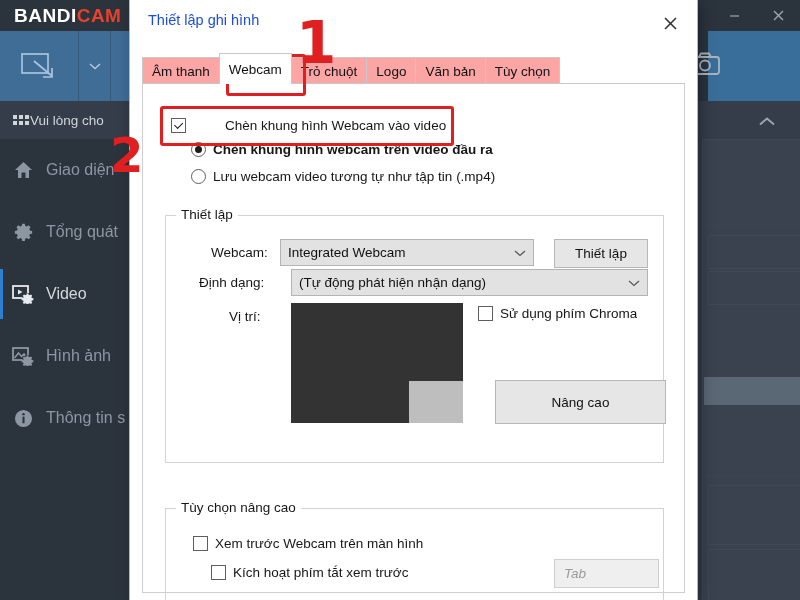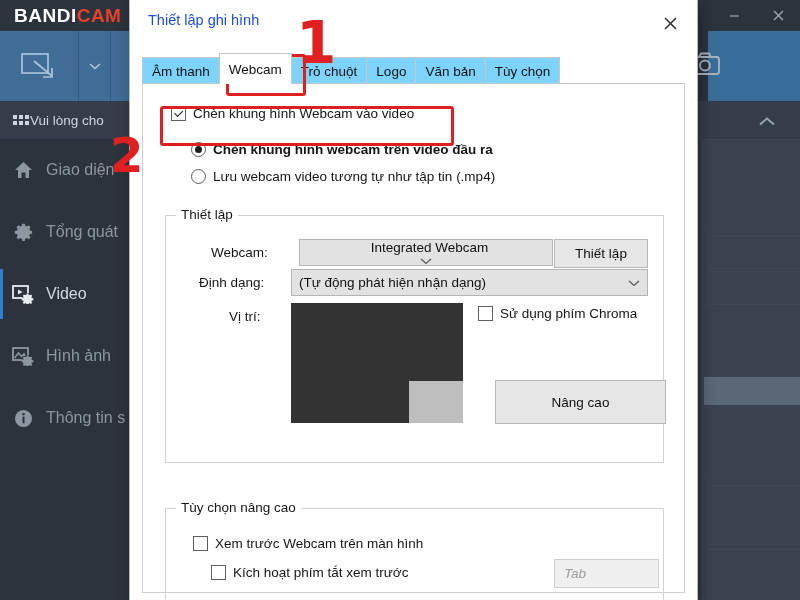--- a/index.html
+++ b/index.html
@@ -100,21 +100,21 @@
     display:flex;align-items:center;justify-content:center;color:#3a3a3a;
   }
 
   
   .tabstrip{
     position:absolute;left:12px;top:54px;width:543px;height:30px;
     display:flex;align-items:flex-end;
   }
   .tab{
     height:26px;padding:0 9px;display:flex;align-items:center;
-    font-size:13.5px;color:#111;background:#7dd3fc;
+    font-size:13.5px;color:#111;background:#fca5a5;
     border:1px solid #c8c8c8;border-bottom:none;margin-right:-1px;
   }
   .tab.selected{
     background:#ffffff;height:30px;z-index:3;position:relative;
     border-color:#c8c8c8;
   }
   .tab-body{
     position:absolute;left:12px;top:83px;width:541px;height:508px;
     border:1px solid #cfcfcf;border-top:1px solid #c8c8c8;background:#fff;
   }
@@ -327,39 +327,39 @@
     <div class="tab">
         <span>Văn bản</span>
       </div>
     <div class="tab">
         <span>Tùy chọn</span>
       </div>
   </div>
 
   <div class="tab-body">
 
-    <div class="cb-row" style="left:28px;top:22px;">
+    <div class="cb-row" style="left:28px;top:34px;gap:32px;">
       <span class="cbox checked"></span>
       <span>Chèn khung hình Webcam vào video</span>
     </div>
 
     <div class="cb-row" style="left:48px;top:58px;font-weight:bold;">
       <span class="radio on"></span>
       <span>Chèn khung hình webcam trên video đầu ra</span>
     </div>
     <div class="cb-row" style="left:48px;top:85px;">
       <span class="radio"></span>
       <span>Lưu webcam video tương tự như tập tin (.mp4)</span>
     </div>
 
     <div class="gbox" style="left:22px;top:131px;width:497px;height:246px;"></div>
     <div class="gbox-legend" style="left:33px;top:123px;">Thiết lập</div>
 
     <div class="lbl" style="left:68px;top:161px;">Webcam:</div>
-    <div class="combo" style="left:156px;top:155px;width:252px;flex-direction:column;">
+    <div class="combo" style="left:137px;top:155px;width:252px;">
       <span class="cv">Integrated Webcam</span>
       <span class="carr">
         <svg width="12" height="8" viewBox="0 0 12 8">
             <polyline points="1,2 6,6.5 11,2" fill="none" stroke="#5b5b5b" stroke-width="1.3"></polyline>
           </svg>
       </span>
     </div>
     <div class="btn" style="left:411px;top:155px;width:92px;height:27px;">
       <span>Thiết lập</span>
     </div>

